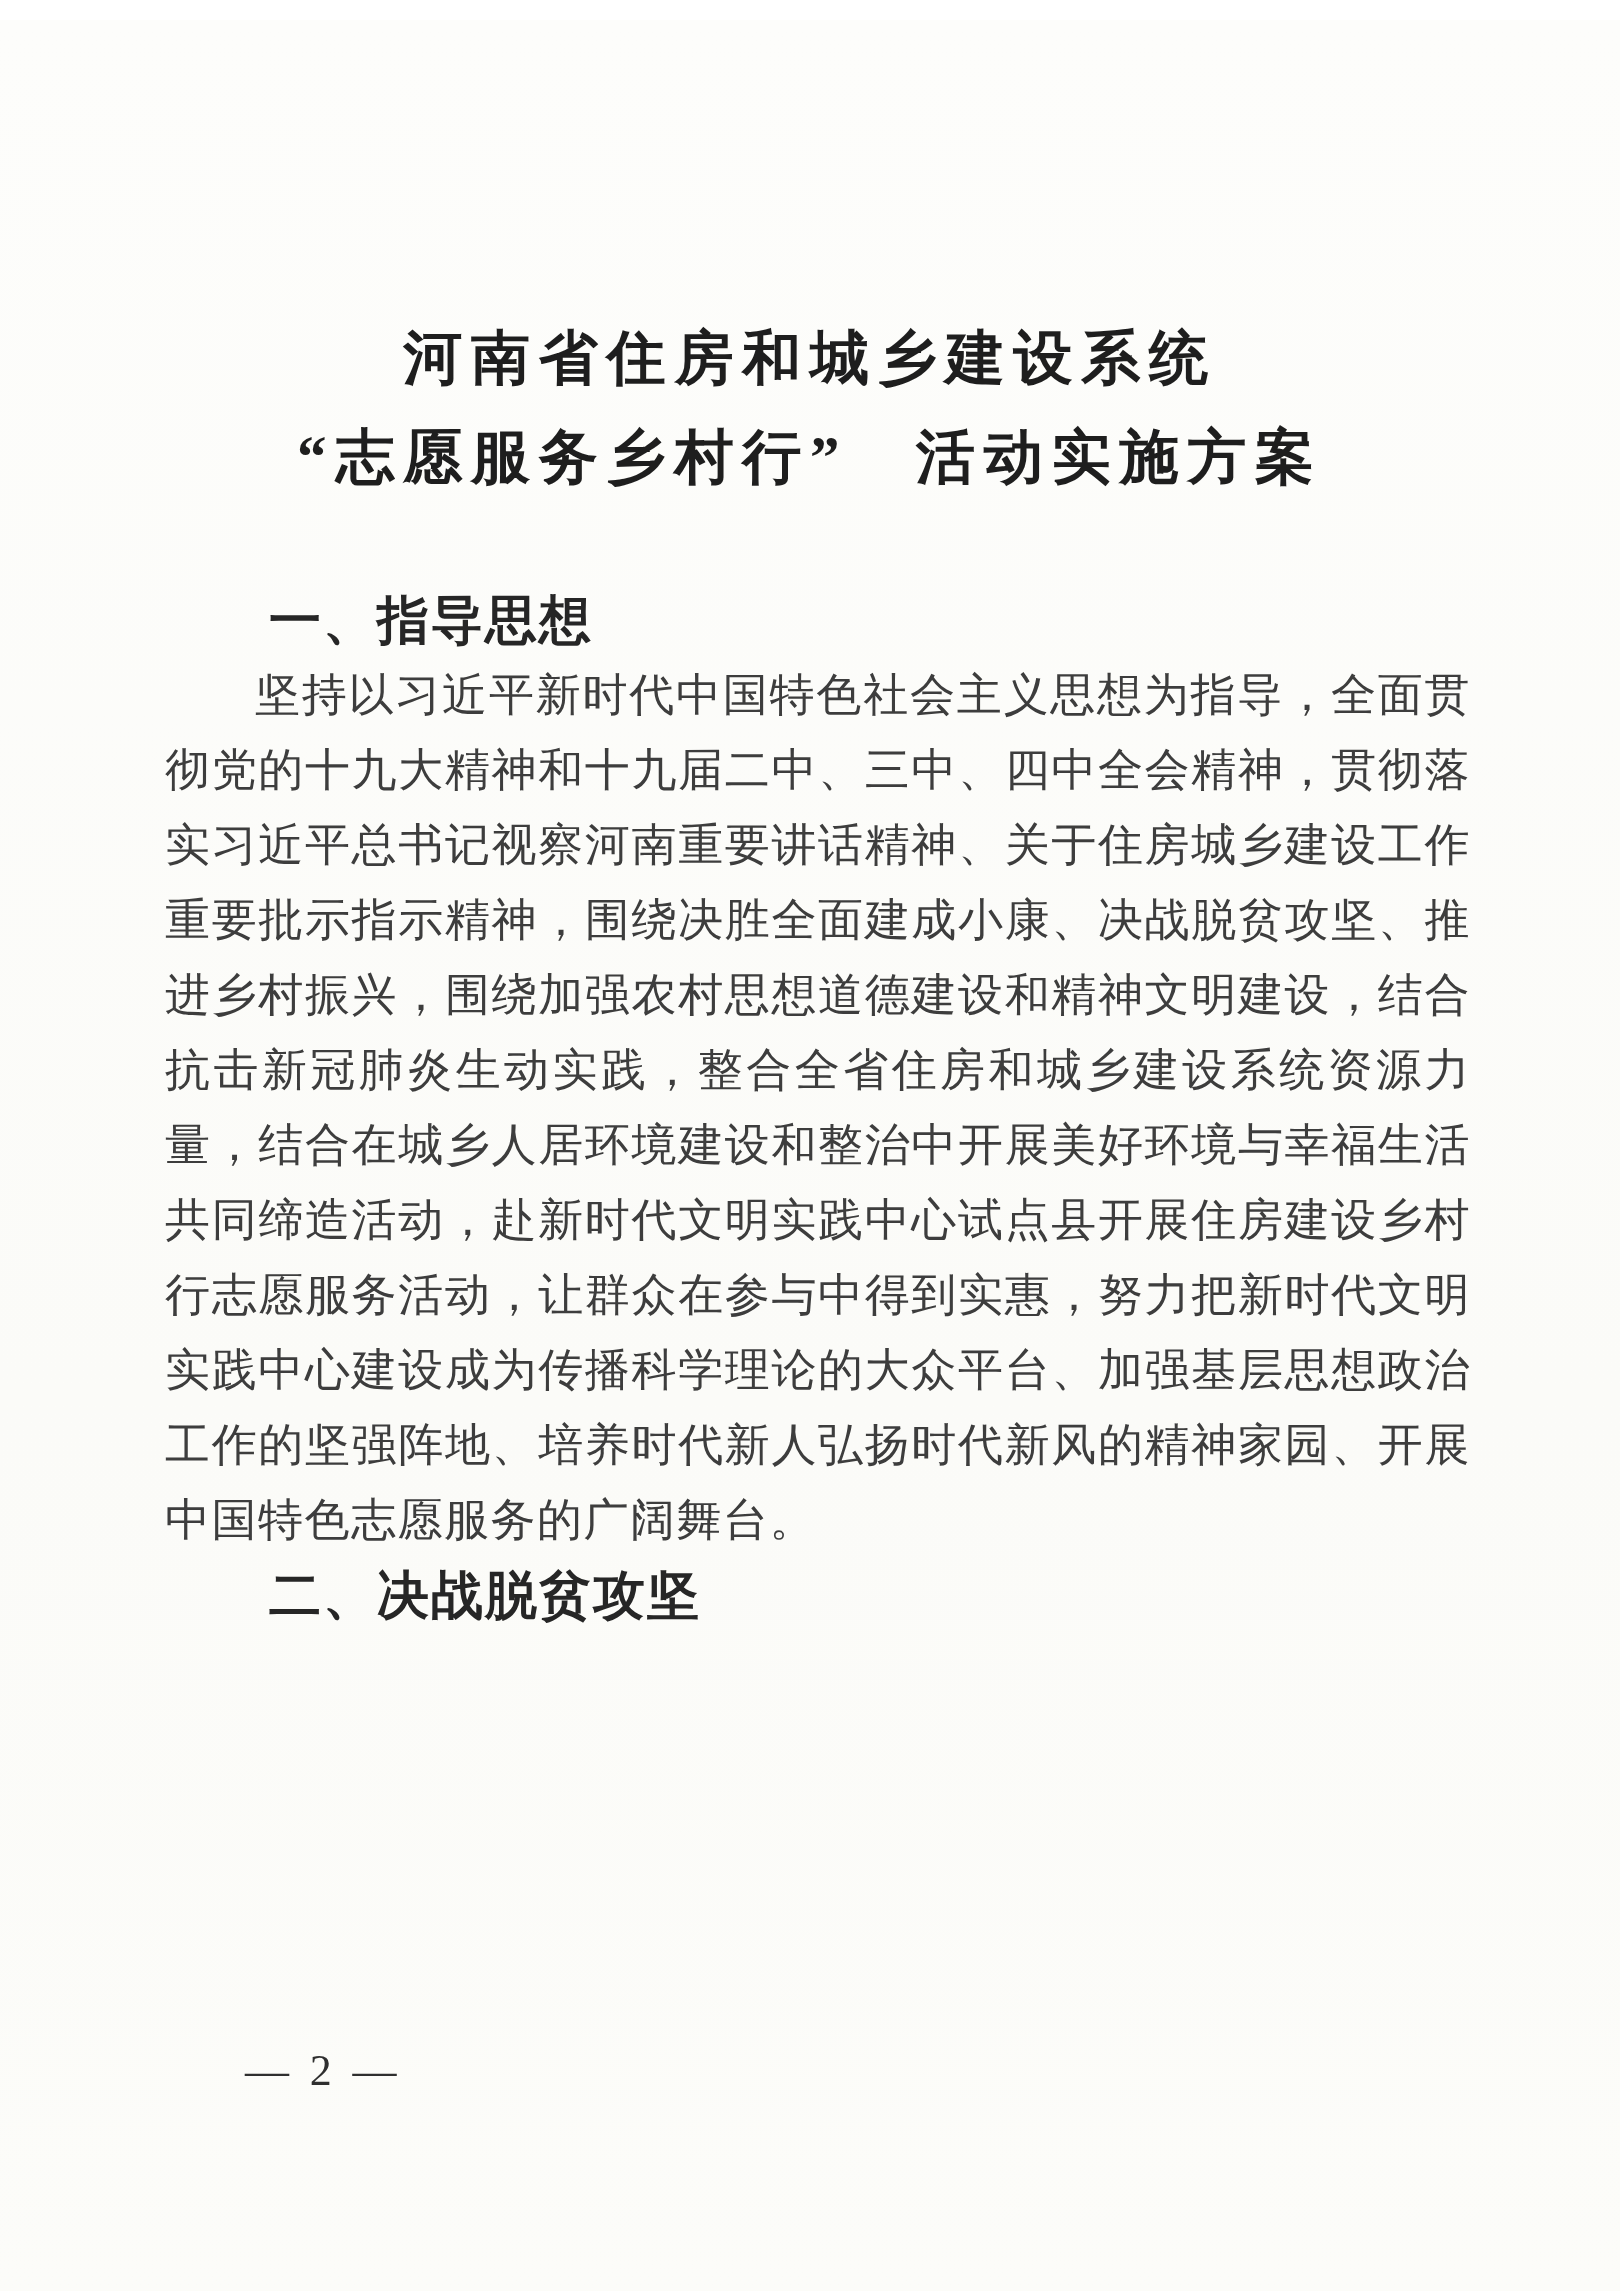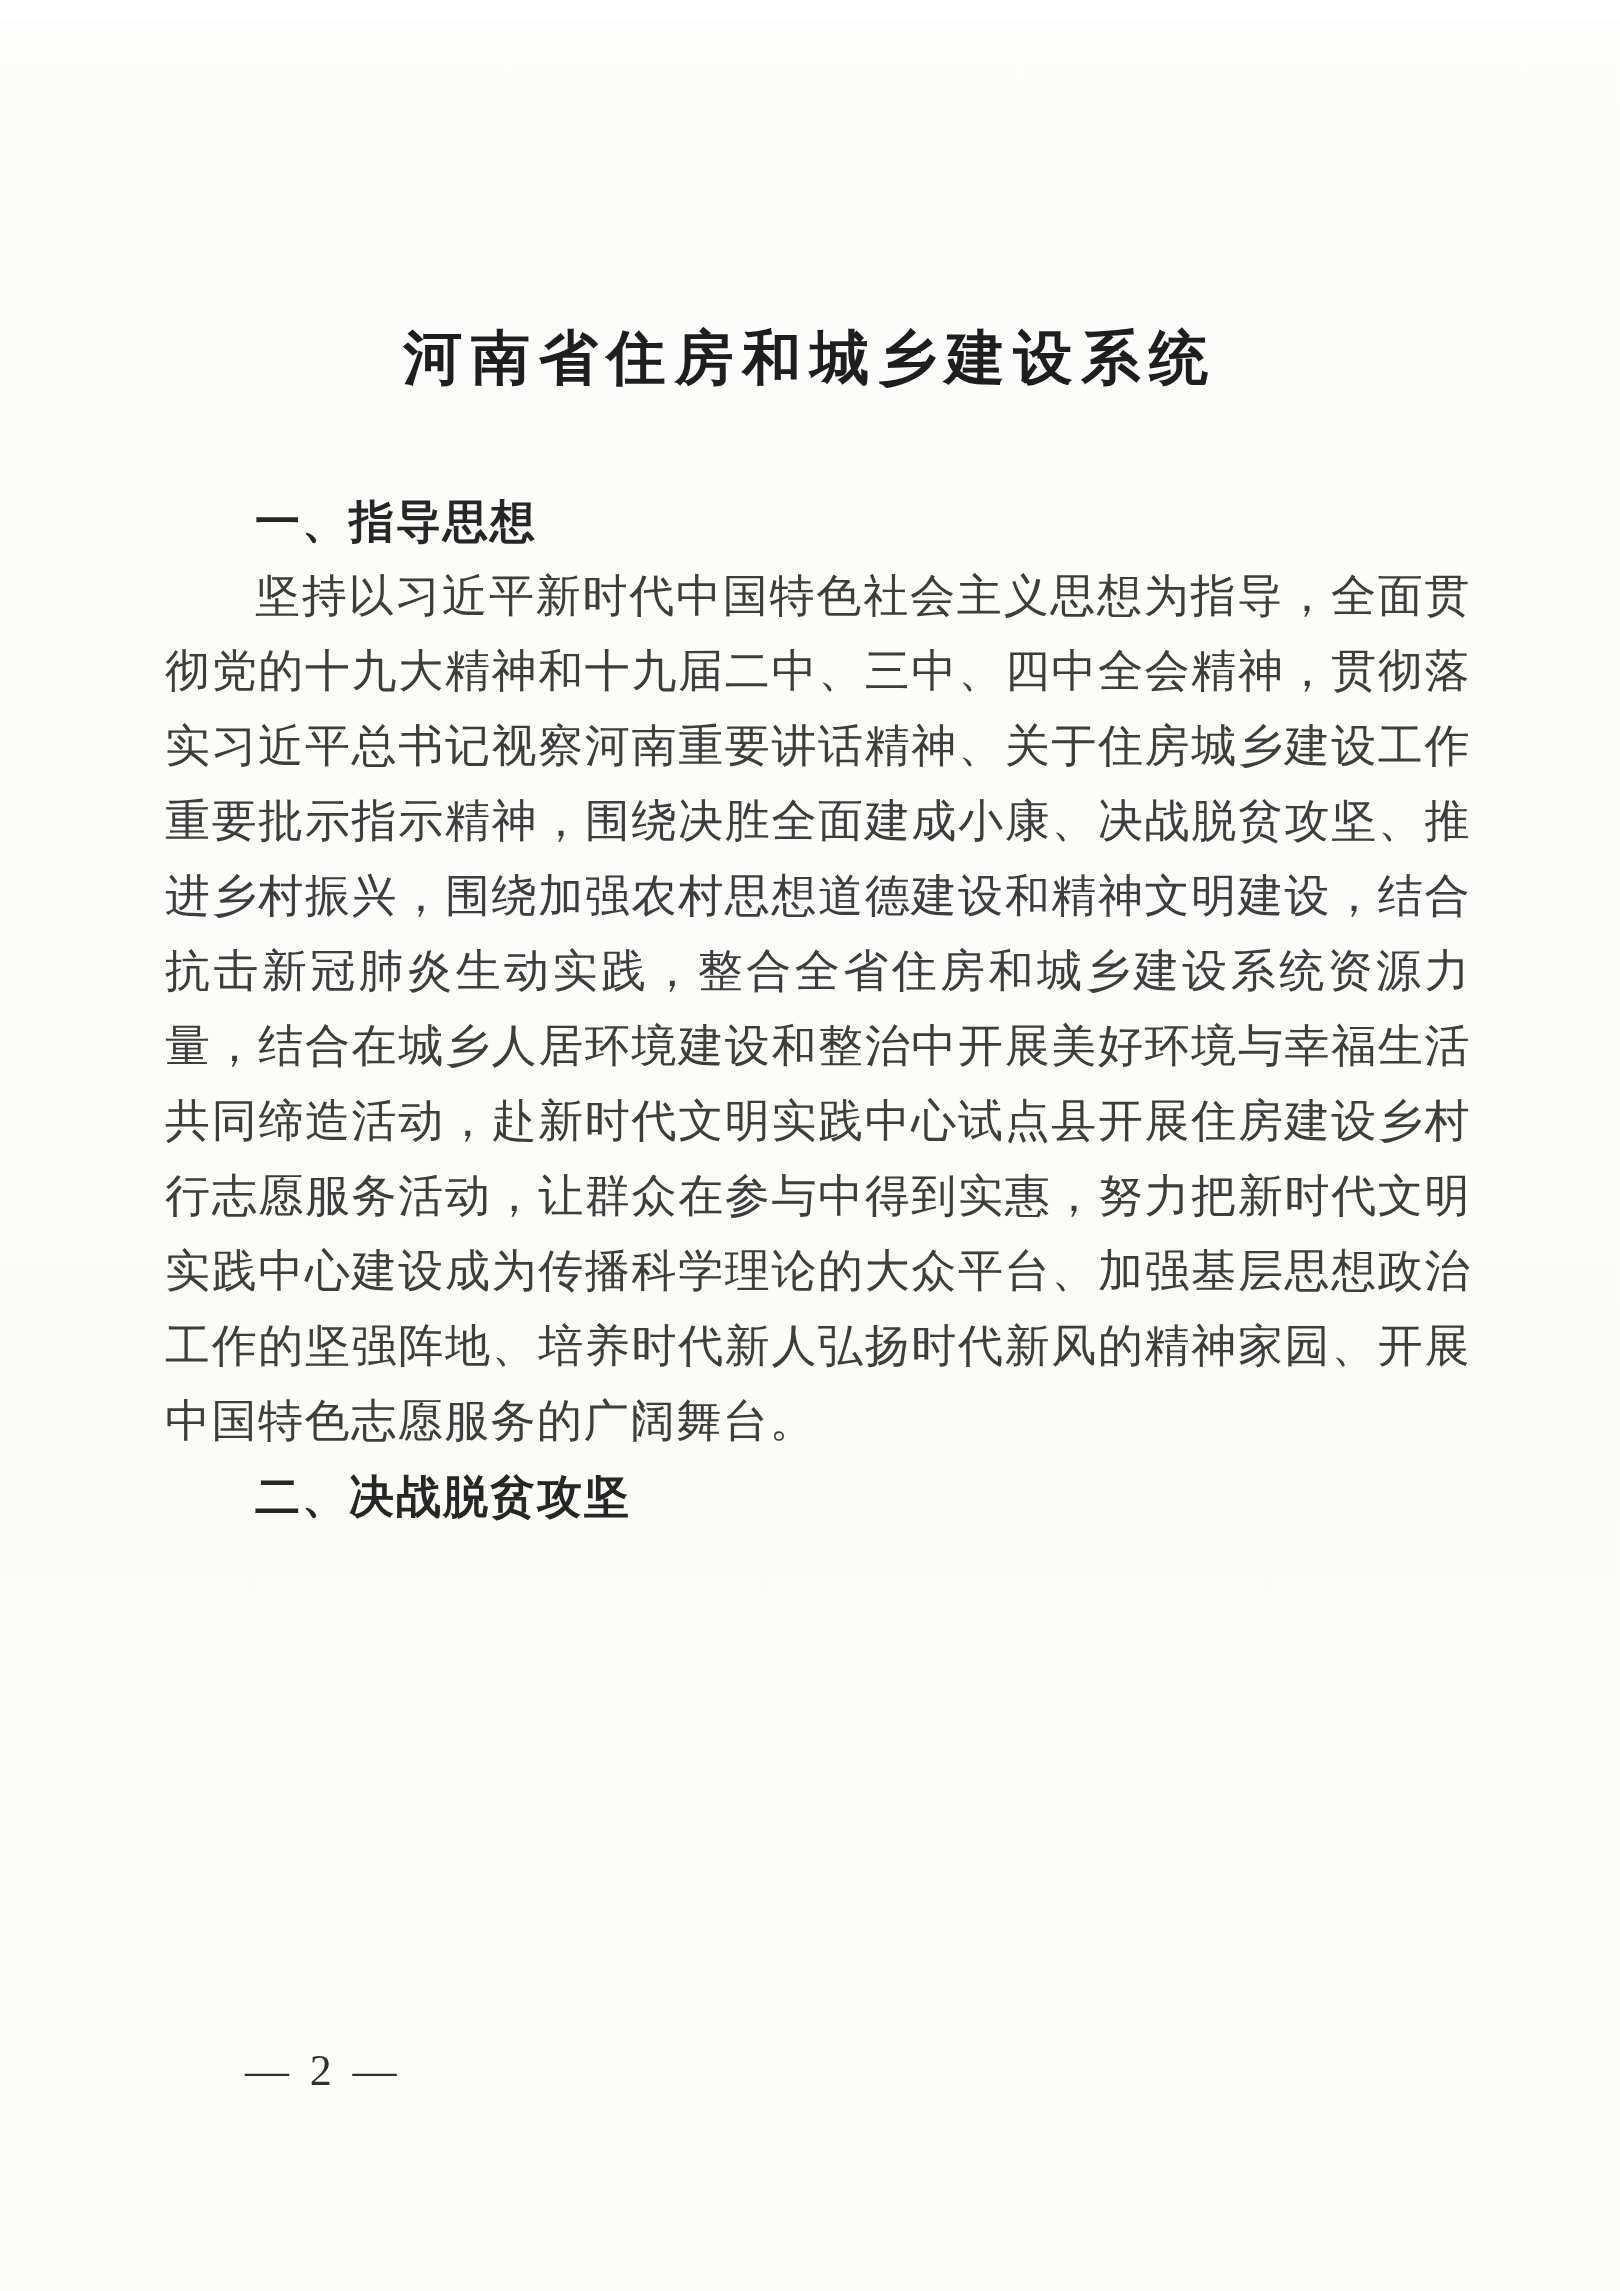--- a/index.html
+++ b/index.html
@@ -43,21 +43,21 @@
 
   .para {
     text-indent: 2em;
     font-weight: 400;
     color: #3d3d3d;
   }
 
   
   .heading {
     text-indent: 2em;
-    font-size: 45px;
+    font-size: 52px;
     line-height: 75px;
     font-weight: 700;
     color: #262626;
     font-family: "Liberation Sans", "DejaVu Sans", sans-serif;
     letter-spacing: 2px;
   }
 
   .page-number {
     position: absolute;
     left: 245px;
@@ -68,20 +68,21 @@
     font-family: "Liberation Serif", "DejaVu Serif", serif;
   }
 </style>
 </head>
 <body>
 
 <div class="page">
 
   <h1 class="doc-title">
     <span class="title-line">河南省住房和城乡建设系统</span>
+    <span class="title-line">“志愿服务乡村行”　活动实施方案</span>
   </h1>
 
   <div class="doc-body">
 
     <h2 class="heading">一、指导思想</h2>
 
     <p class="para">坚持以习近平新时代中国特色社会主义思想为指导，全面贯彻党的十九大精神和十九届二中、三中、四中全会精神，贯彻落实习近平总书记视察河南重要讲话精神、关于住房城乡建设工作重要批示指示精神，围绕决胜全面建成小康、决战脱贫攻坚、推进乡村振兴，围绕加强农村思想道德建设和精神文明建设，结合抗击新冠肺炎生动实践，整合全省住房和城乡建设系统资源力量，结合在城乡人居环境建设和整治中开展美好环境与幸福生活共同缔造活动，赴新时代文明实践中心试点县开展住房建设乡村行志愿服务活动，让群众在参与中得到实惠，努力把新时代文明实践中心建设成为传播科学理论的大众平台、加强基层思想政治工作的坚强阵地、培养时代新人弘扬时代新风的精神家园、开展中国特色志愿服务的广阔舞台。</p>
 
     <h2 class="heading">二、决战脱贫攻坚</h2>
 

